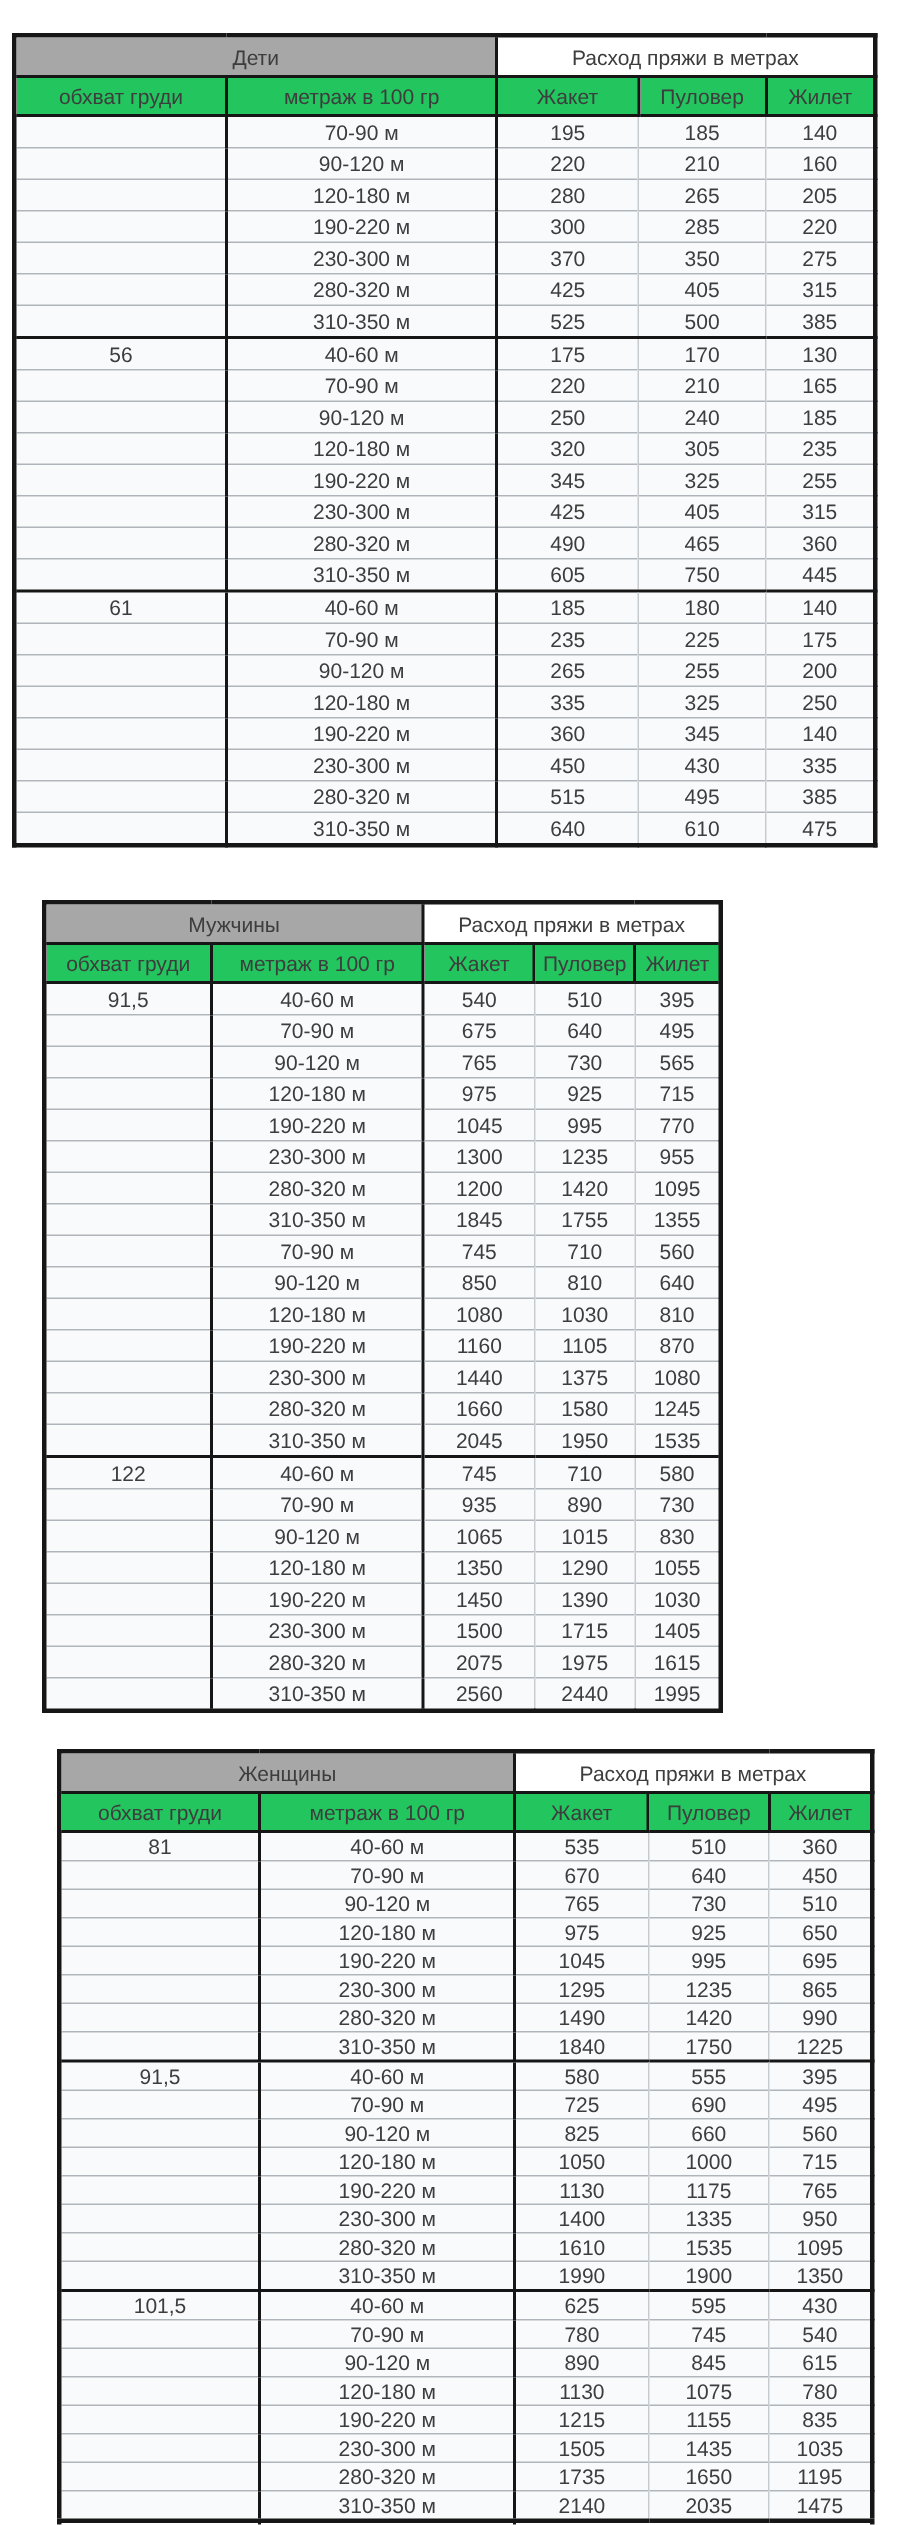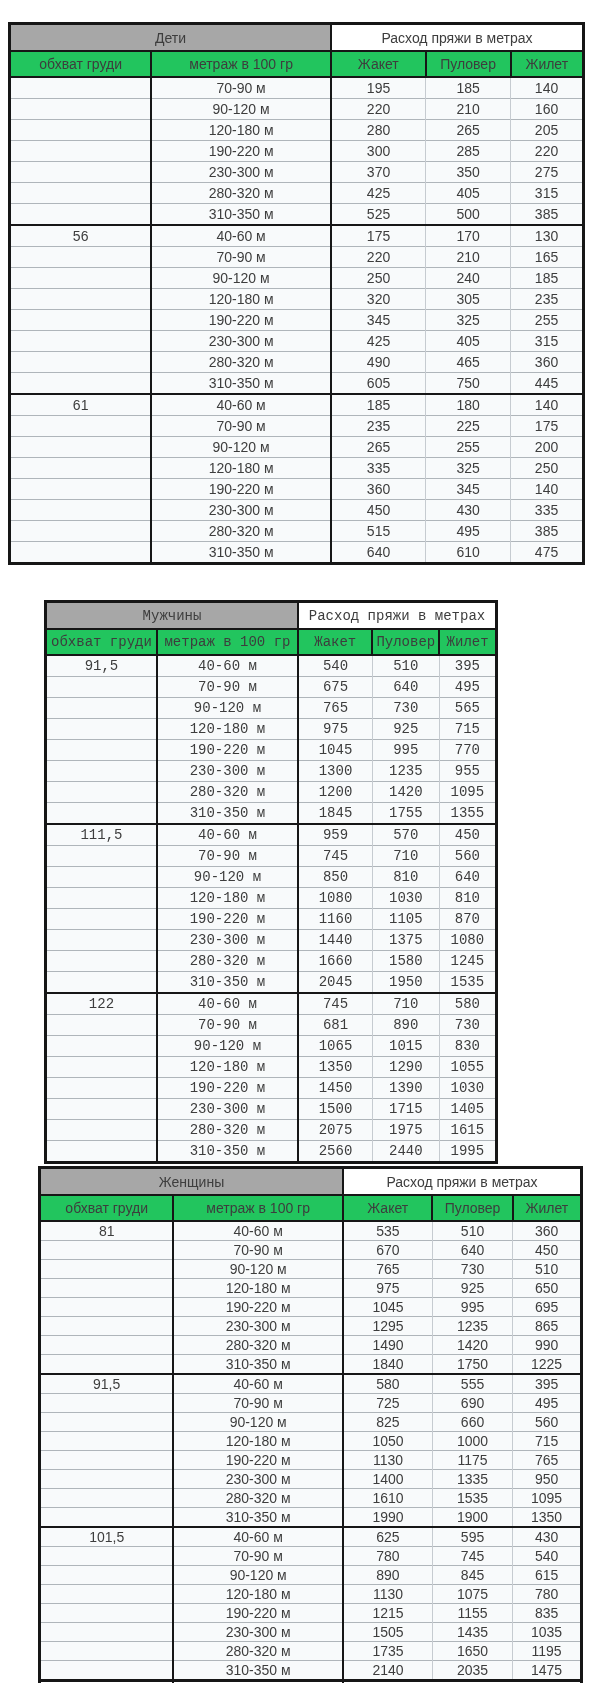--- a/index.html
+++ b/index.html
@@ -9,21 +9,21 @@
   }
   body {
     position: relative;
     width: 604px;
     height: 1683px;
     overflow: hidden;
     font-family: "Liberation Sans", sans-serif;
   }
   .tbl-wrap { position: absolute; }
   #t1 { left: 8px;  top: 22px;   width: 577px; }
-  #t2 { left: 44px; top: 600px;  width: 454px; font-family: Liberation Mono, monospace; }
+  #t2 { left: 28px; top: 600px;  width: 454px; }
   #t3 { left: 38px; top: 1166px; width: 545px; }
 
   table.yarn-table {
     border-collapse: collapse;
     table-layout: fixed;
     width: 100%;
     border: 3px solid #161616;
   }
   table.yarn-table td {
     text-align: center;
@@ -325,27 +325,20 @@
           <td class="c-pul">1420</td>
           <td class="c-ves">1095</td>
         </tr>
         <tr class="data-row">
           <td class="c-size"></td>
           <td class="c-met">310-350 м</td>
           <td class="c-jak">1845</td>
           <td class="c-pul">1755</td>
           <td class="c-ves">1355</td>
         </tr>
-        <tr class="data-row group-start">
-          <td class="c-size">111,5</td>
-          <td class="c-met">40-60 м</td>
-          <td class="c-jak">959</td>
-          <td class="c-pul">570</td>
-          <td class="c-ves">450</td>
-        </tr>
         <tr class="data-row">
           <td class="c-size"></td>
           <td class="c-met">70-90 м</td>
           <td class="c-jak">745</td>
           <td class="c-pul">710</td>
           <td class="c-ves">560</td>
         </tr>
         <tr class="data-row">
           <td class="c-size"></td>
           <td class="c-met">90-120 м</td>
@@ -391,21 +384,21 @@
         <tr class="data-row group-start">
           <td class="c-size">122</td>
           <td class="c-met">40-60 м</td>
           <td class="c-jak">745</td>
           <td class="c-pul">710</td>
           <td class="c-ves">580</td>
         </tr>
         <tr class="data-row">
           <td class="c-size"></td>
           <td class="c-met">70-90 м</td>
-          <td class="c-jak">681</td>
+          <td class="c-jak">935</td>
           <td class="c-pul">890</td>
           <td class="c-ves">730</td>
         </tr>
         <tr class="data-row">
           <td class="c-size"></td>
           <td class="c-met">90-120 м</td>
           <td class="c-jak">1065</td>
           <td class="c-pul">1015</td>
           <td class="c-ves">830</td>
         </tr>

